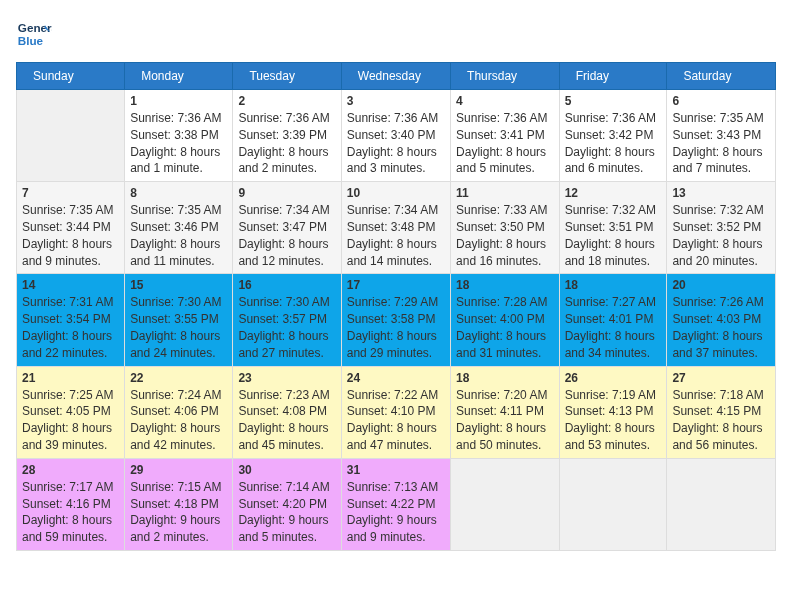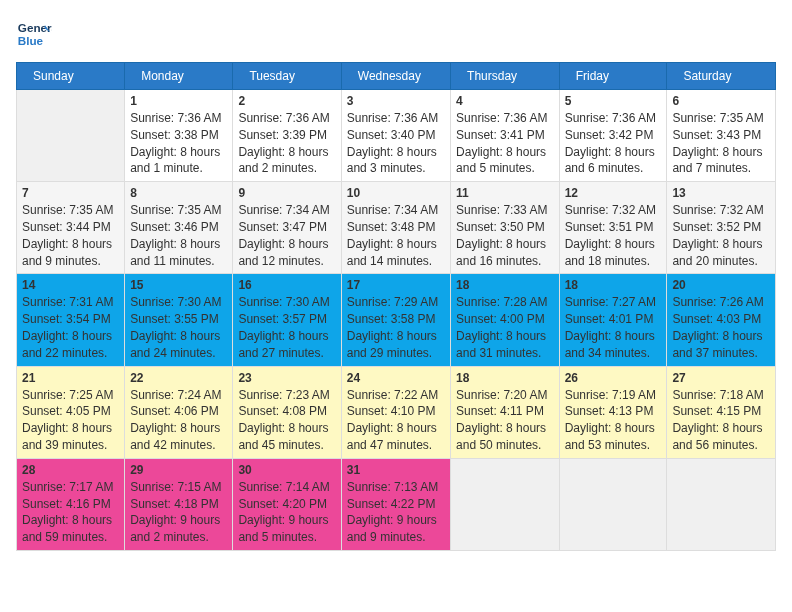--- a/index.html
+++ b/index.html
@@ -77,21 +77,21 @@
       font-size: 12px;
       line-height: 1.4;
     }
     .empty-cell {
       background: #f0f0f0 !important;
     }
     .calendar tbody tr:nth-child(1) td { background: #ffffff; }
     .calendar tbody tr:nth-child(2) td { background: #f5f5f5; }
     .calendar tbody tr:nth-child(3) td { background: #0ea5e9; }
     .calendar tbody tr:nth-child(4) td { background: #fef9c3; }
-    .calendar tbody tr:nth-child(5) td { background: #ec4899; }
+    .calendar tbody tr:nth-child(5) td { background: #f0abfc; }
   </style>
 </head>
 <body>
 
 <div class="header">
   <div class="logo">
     <svg class="logo-icon" viewBox="0 0 40 40" xmlns="http://www.w3.org/2000/svg">
       <text x="2" y="18" font-size="13" font-weight="bold" fill="#1a3a5c" font-family="Arial">General</text>
       <text x="2" y="32" font-size="13" font-weight="bold" fill="#2a7ac7" font-family="Arial">Blue</text>
       <polygon points="32,10 38,18 32,14" fill="#2a7ac7"></polygon>

